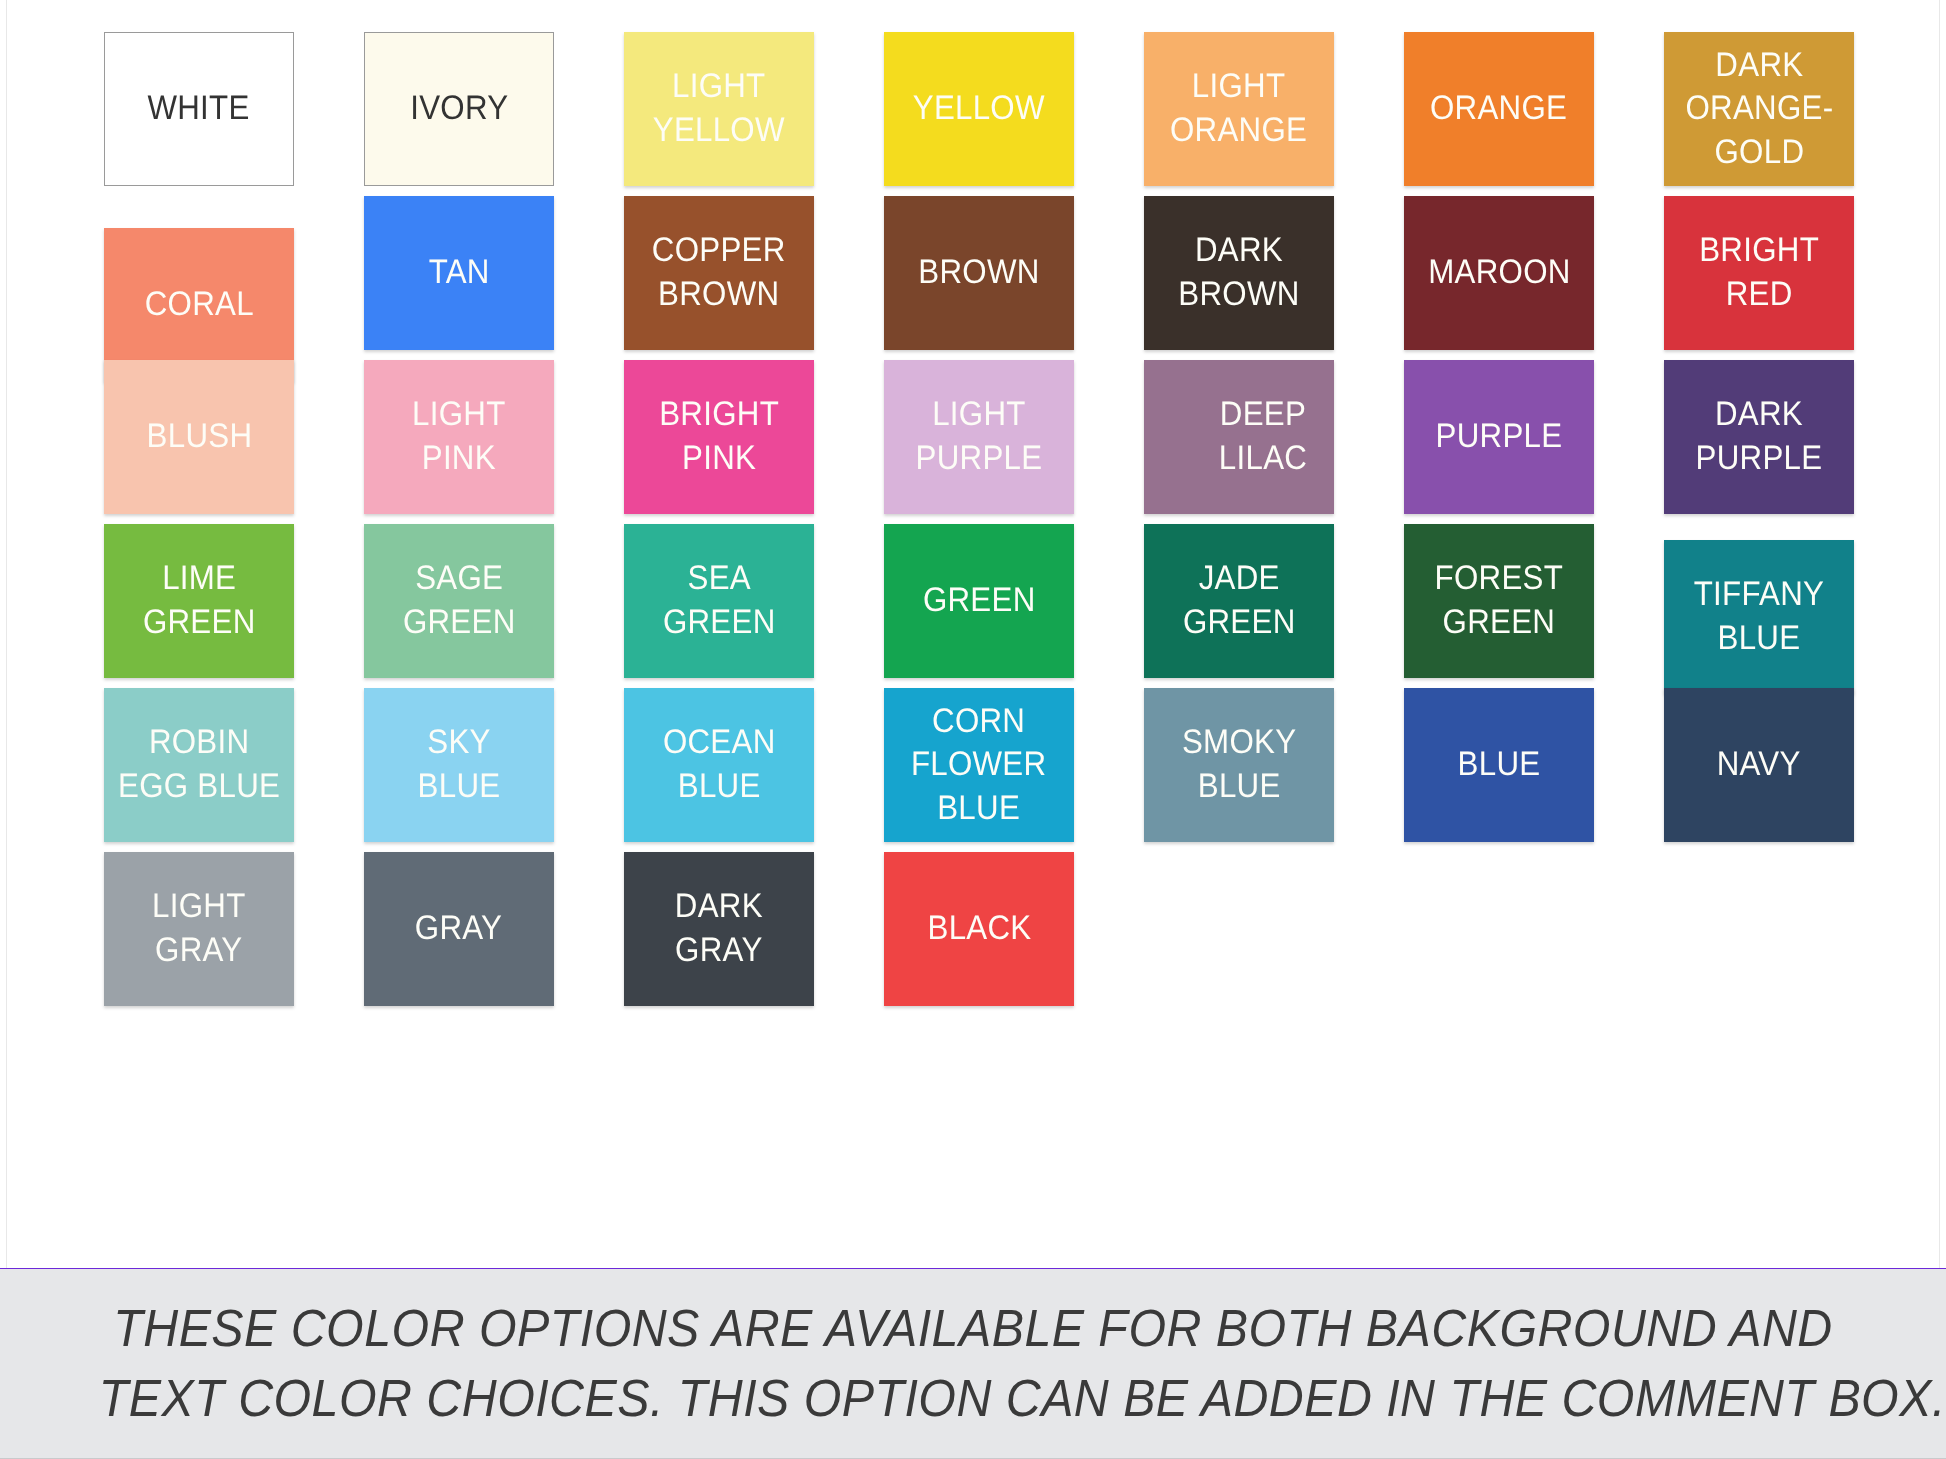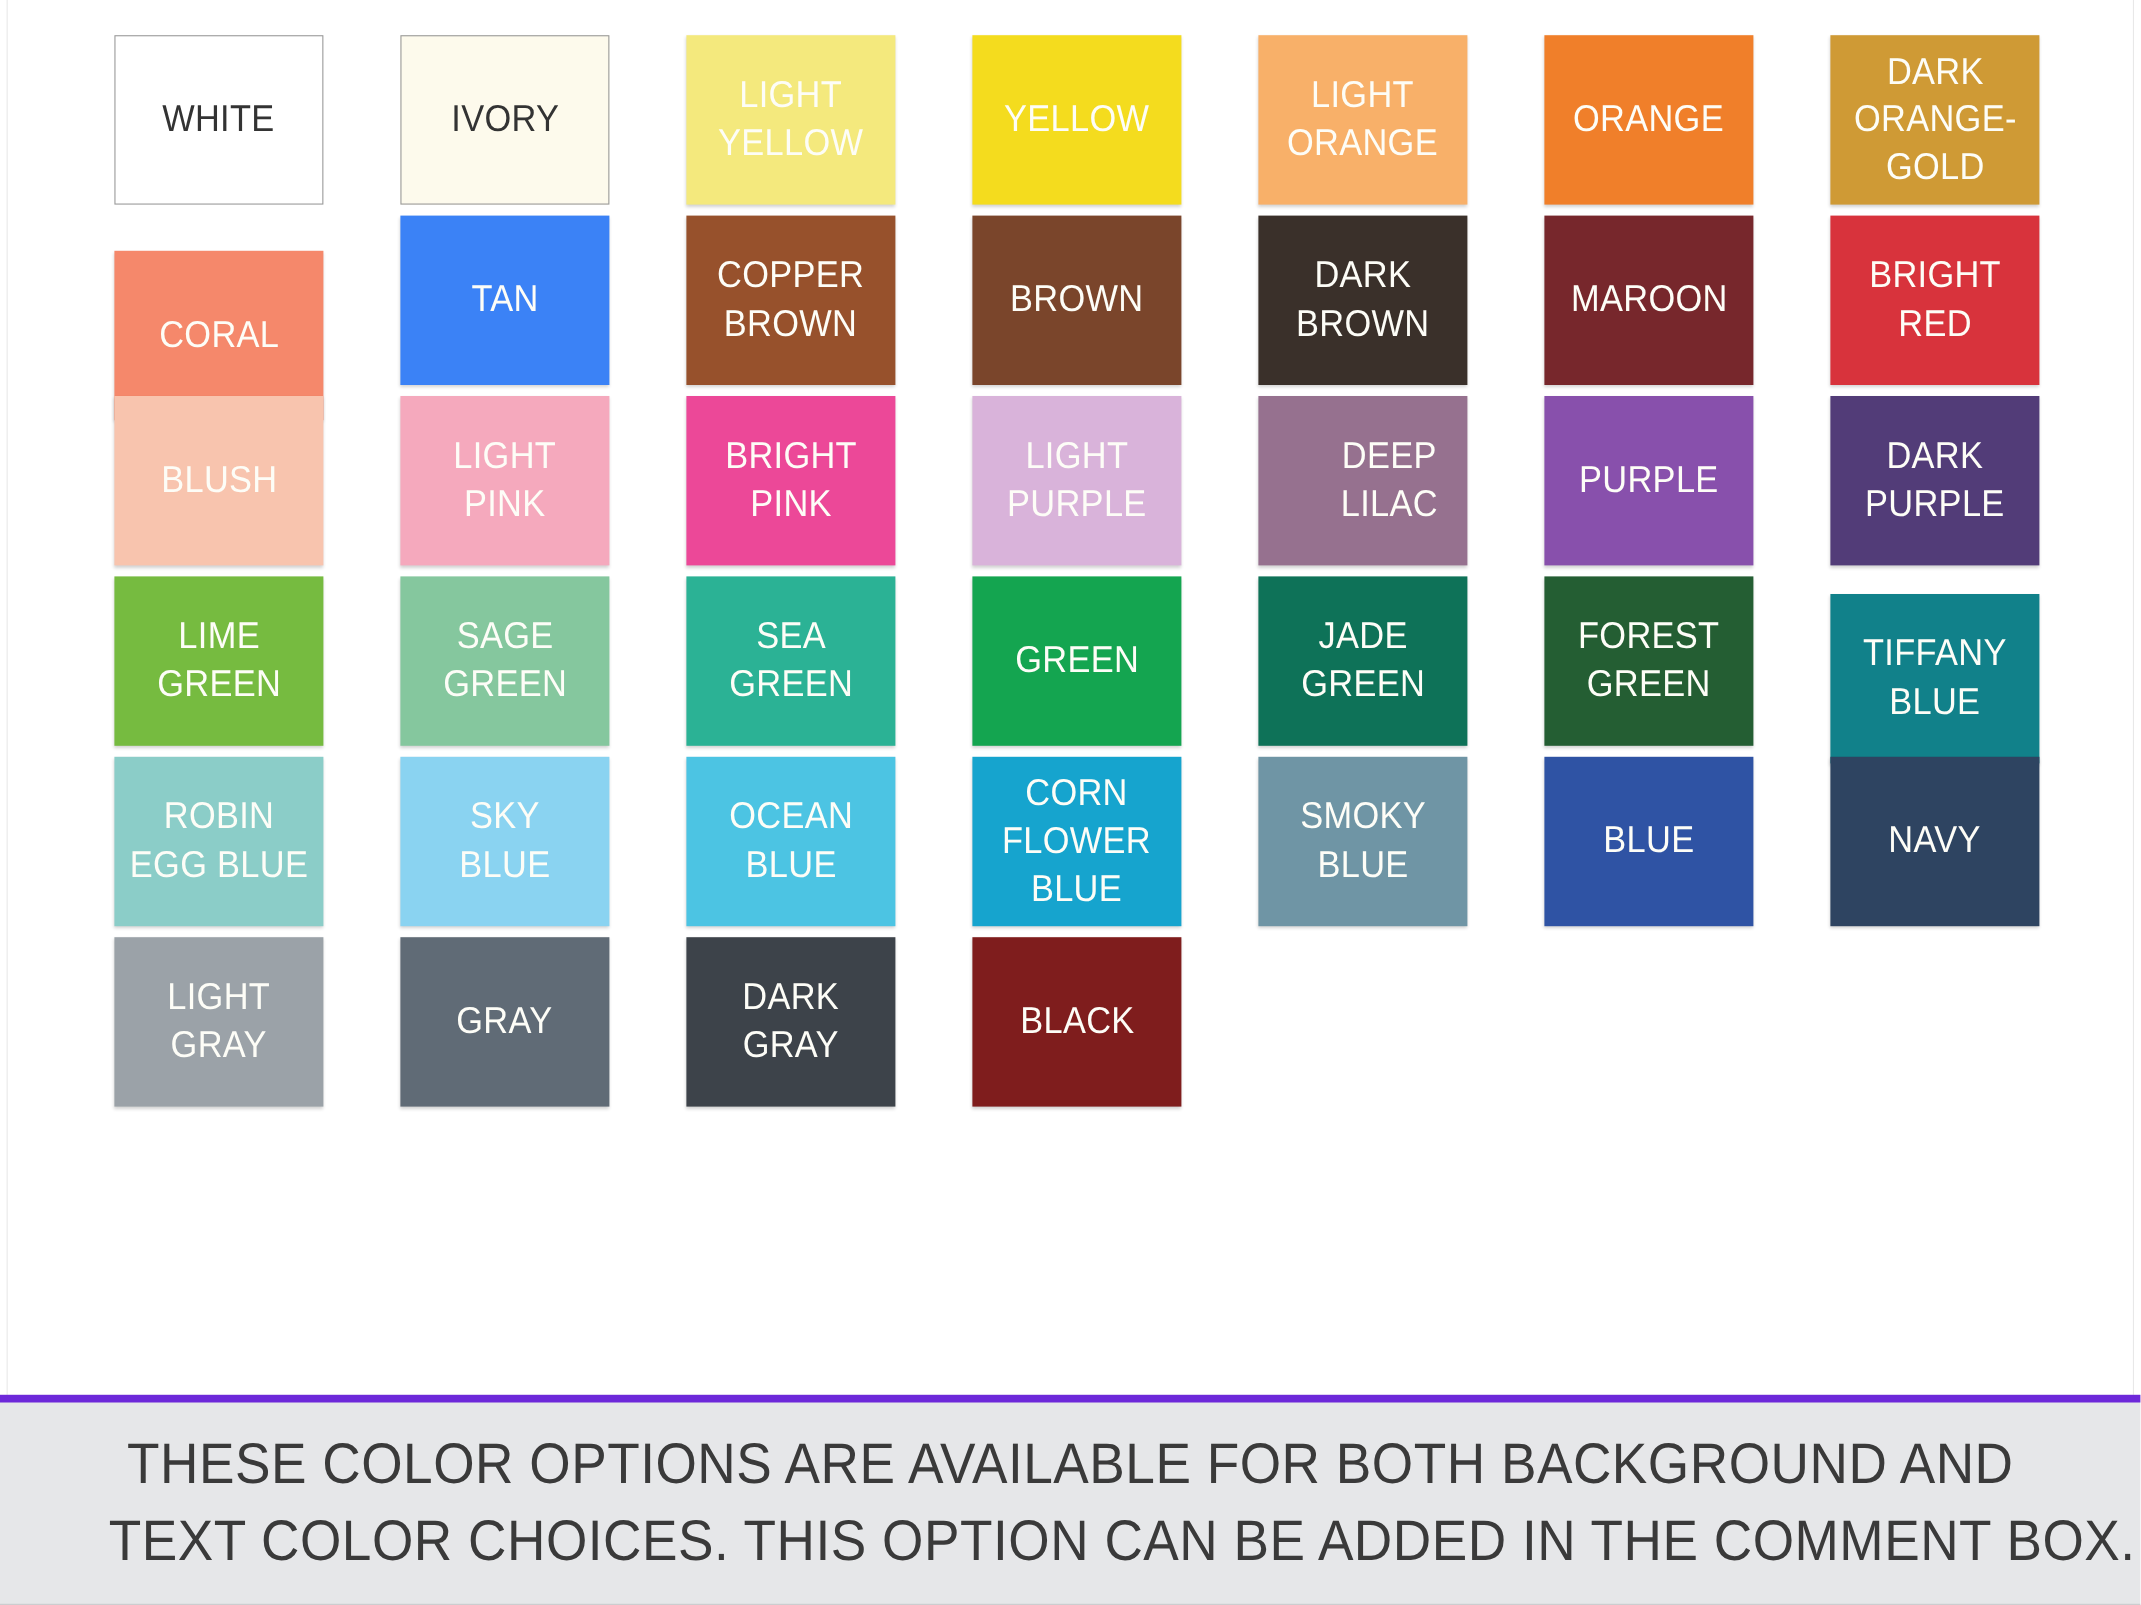--- a/index.html
+++ b/index.html
@@ -73,26 +73,27 @@
   }
 
   
   .footer-band {
     position: absolute;
     left: 0;
     top: 1268px;
     width: 1946px;
     height: 191px;
     background: #e6e7e9;
-    border-top: 7px solid #6d28d9;
+    border-top: 1px solid #6d28d9;
     border-bottom: 1px solid #c9cacc;
     display: flex;
     align-items: center;
     justify-content: center;
     box-sizing: border-box;
+    font-style: italic;
   }
 
   .footer-text {
     font-family: "Liberation Sans", "DejaVu Sans", sans-serif;
     font-size: 52px;
     line-height: 1.33;
     color: #3a3a3a;
     text-align: center;
     letter-spacing: 0.5px;
     transform: scaleX(0.93);
@@ -255,21 +256,21 @@
         <span class="swatch-label">LIGHT
 GRAY</span>
       </div>
       <div class="swatch light-text shadowed" style="background: rgb(96, 107, 118);">
         <span class="swatch-label">GRAY</span>
       </div>
       <div class="swatch light-text shadowed" style="background: rgb(61, 67, 74);">
         <span class="swatch-label">DARK
 GRAY</span>
       </div>
-      <div class="swatch light-text shadowed" style="background: #7f1d1d;">
+      <div class="swatch light-text shadowed" style="background: #ef4444;">
         <span class="swatch-label">BLACK</span>
       </div>
     </div>
 
   <div class="footer-band" style="background: rgb(230, 231, 233);">
     <div class="footer-text" style="color: rgb(58, 58, 58);">
       <span class="footer-line">THESE COLOR OPTIONS ARE AVAILABLE FOR BOTH BACKGROUND AND</span>
       <span class="footer-line">TEXT COLOR CHOICES. THIS OPTION CAN BE ADDED IN THE COMMENT BOX.</span>
     </div>
   </div>

